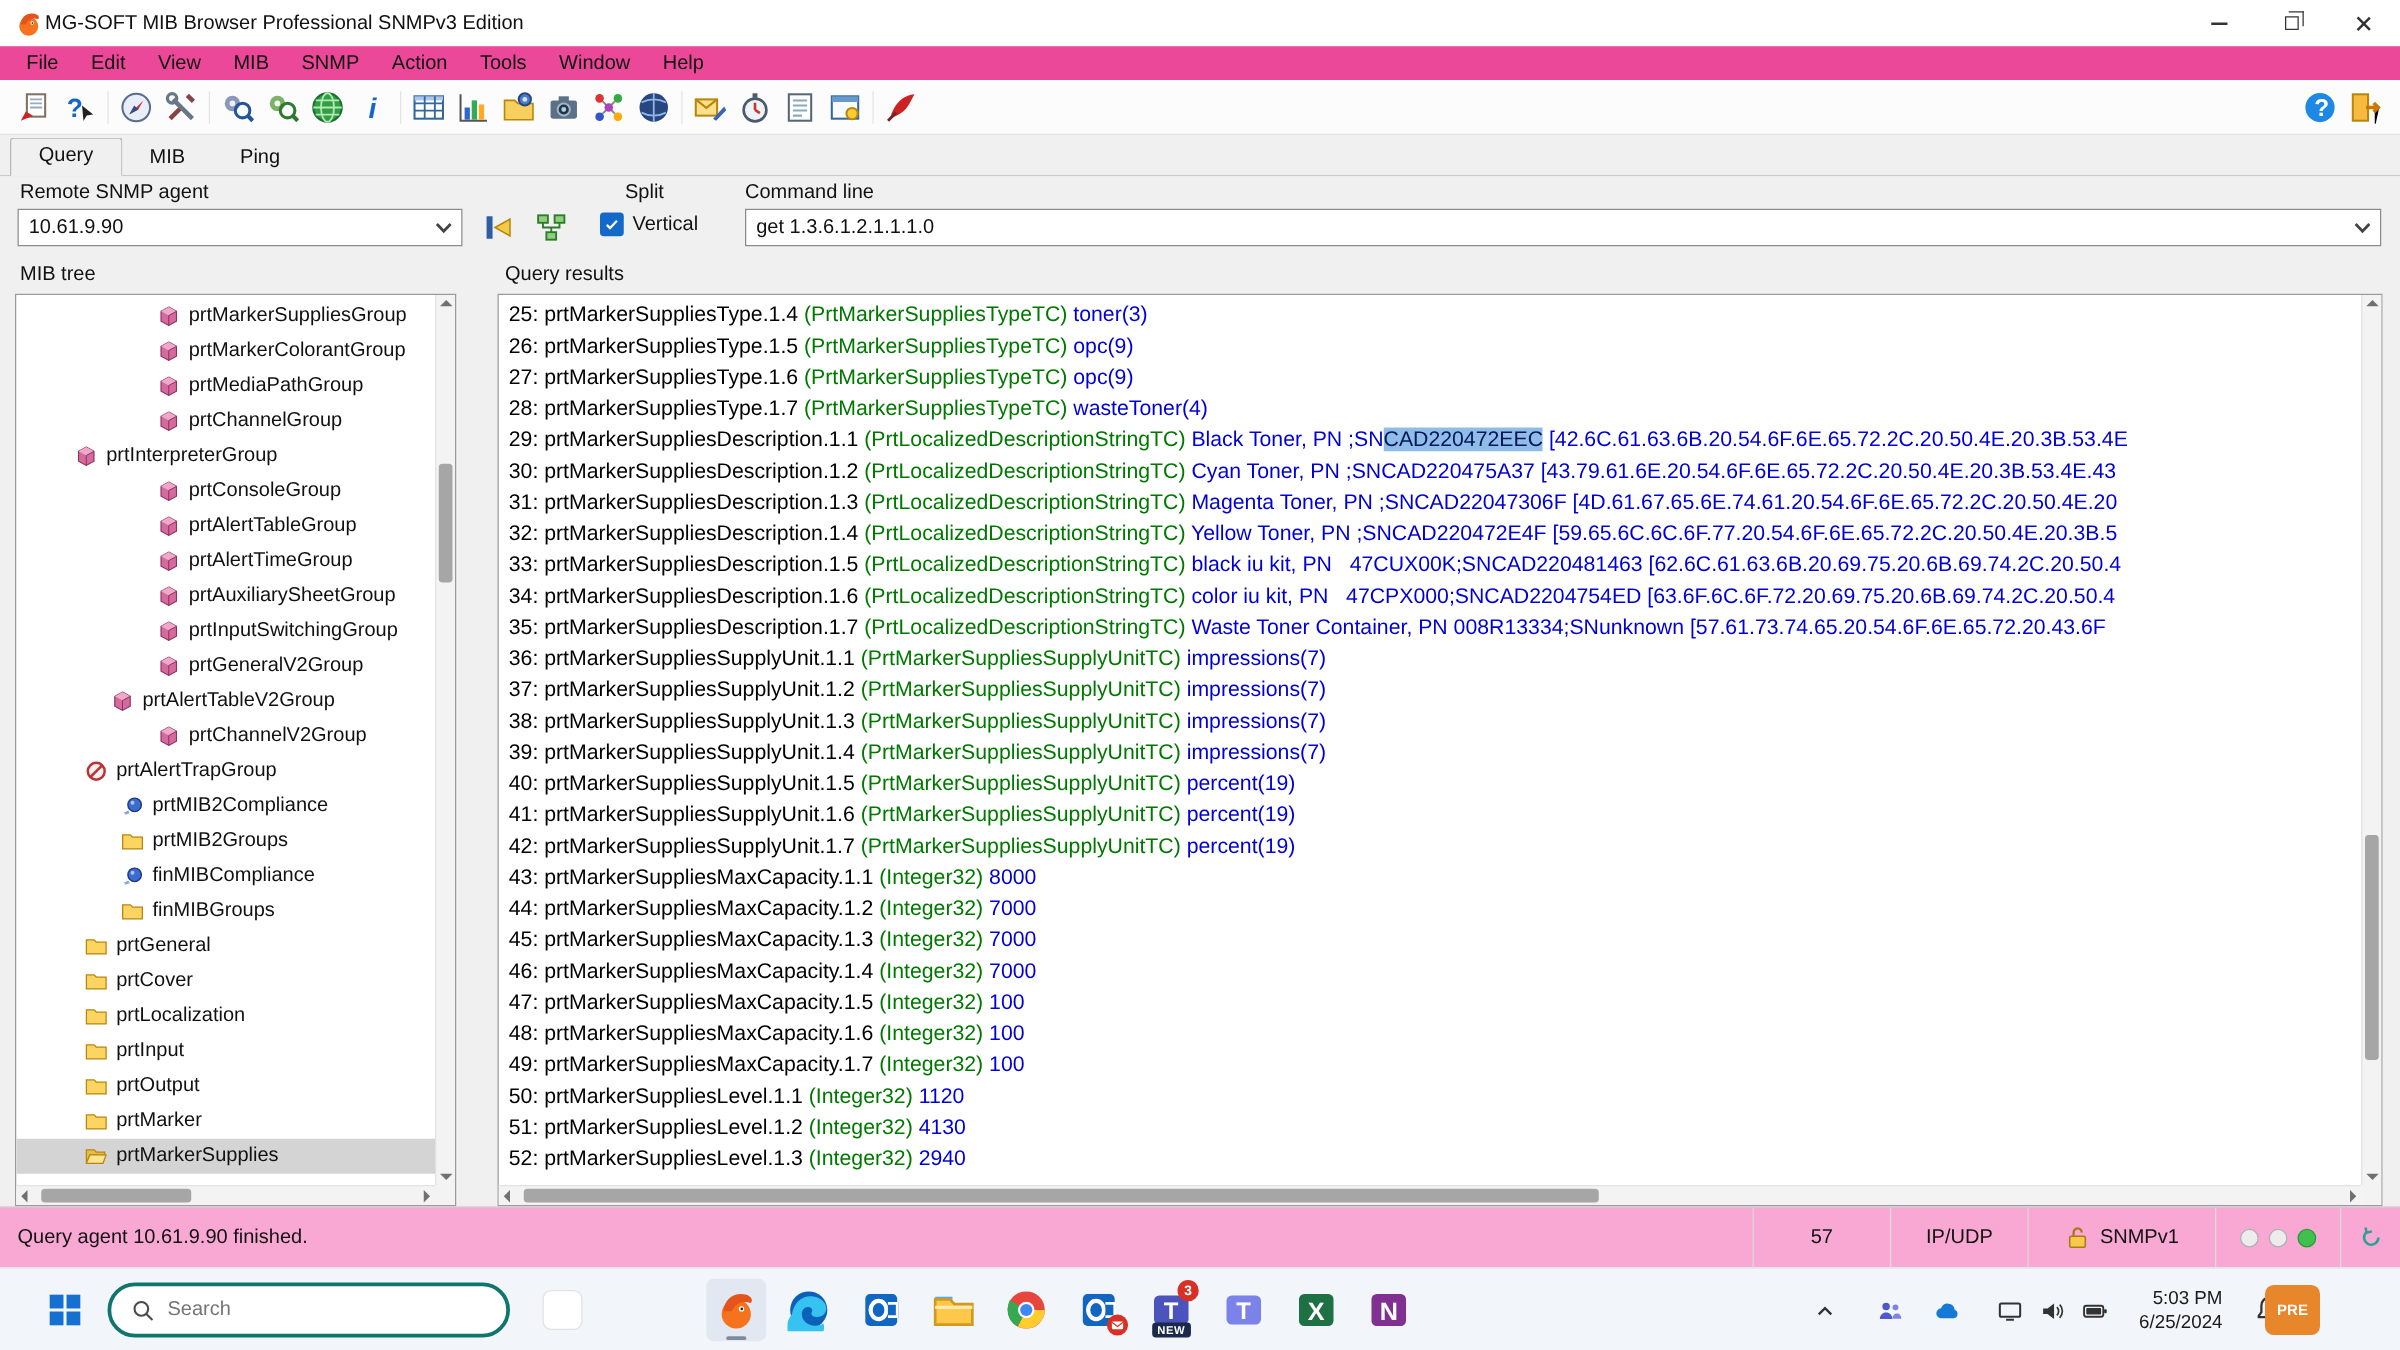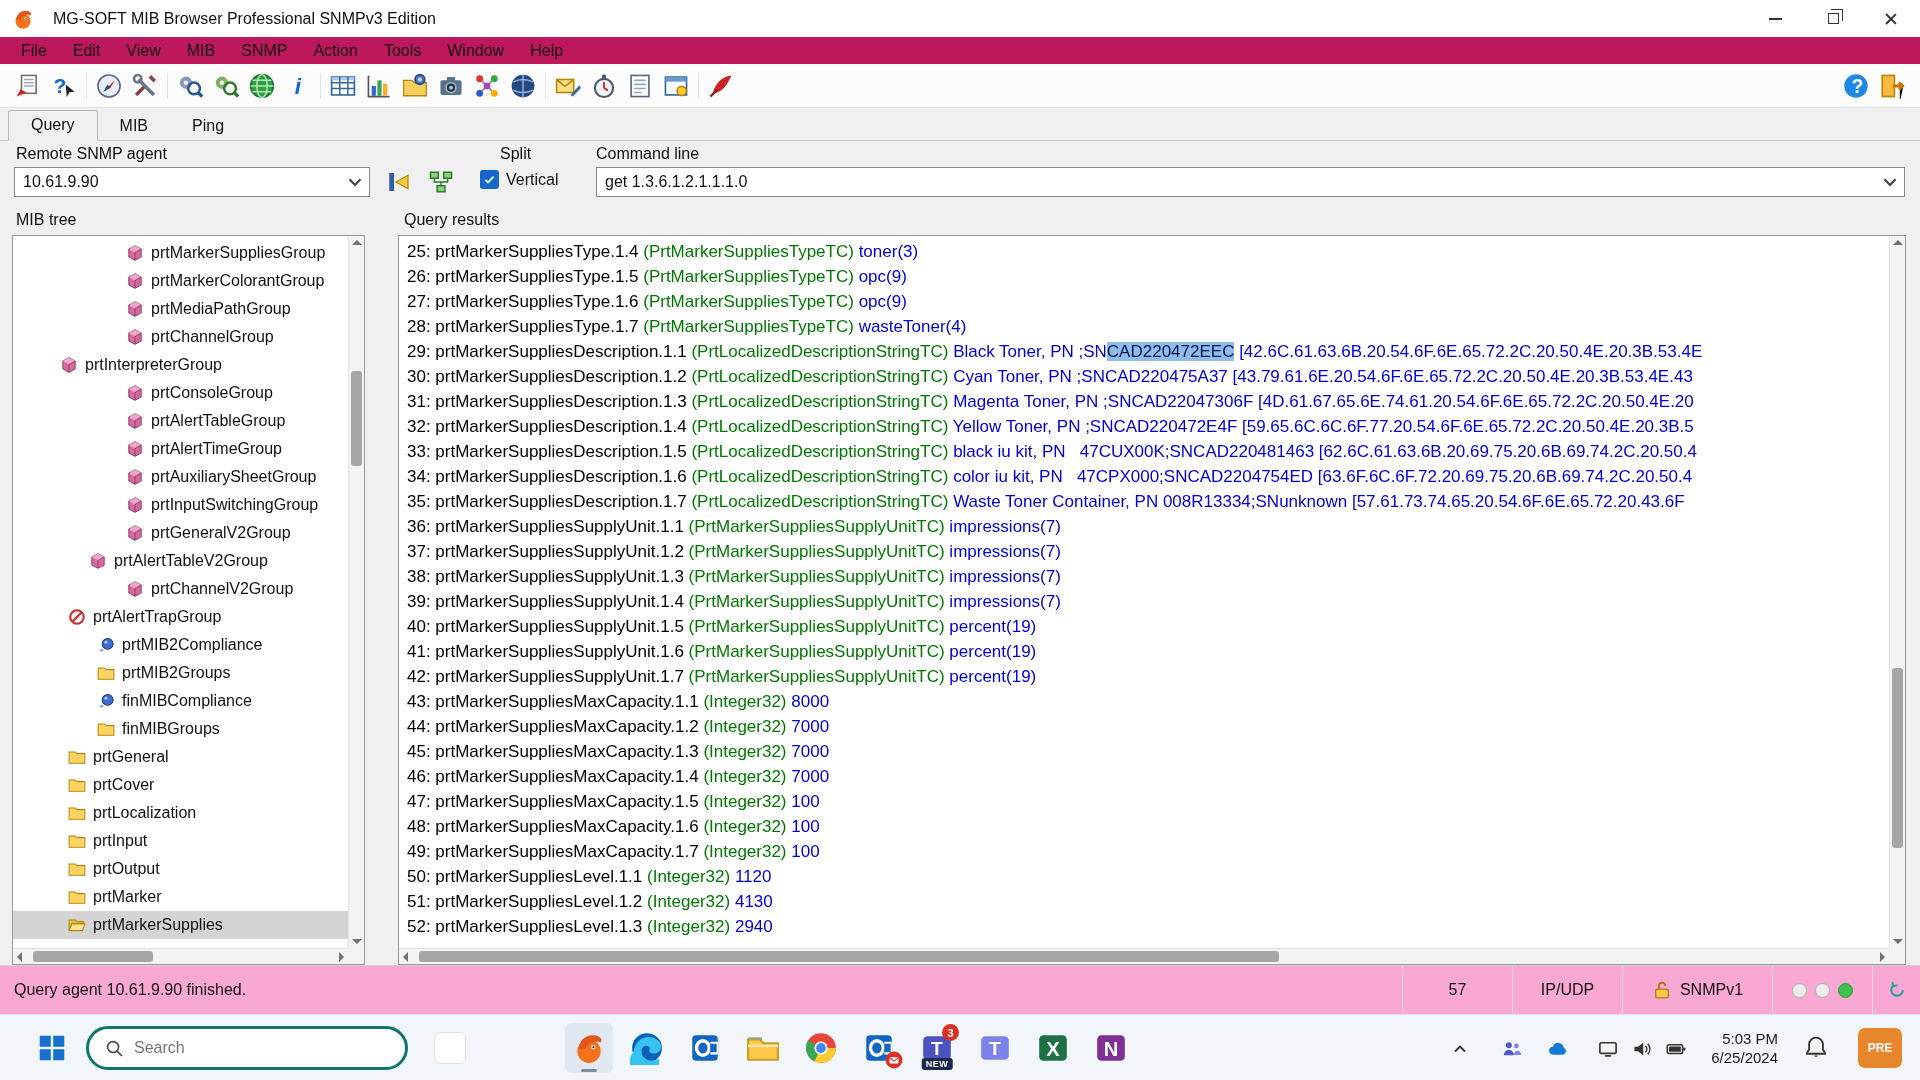--- a/index.html
+++ b/index.html
@@ -4,33 +4,33 @@
 <style>
   * { margin:0; padding:0; box-sizing:border-box; }
   html,body { width:1920px; height:1080px; overflow:hidden; background:#000;
               font-family:"Liberation Sans", sans-serif; }
   svg text { font-family:"Liberation Sans", sans-serif; }
   .app { position:relative; width:1920px; height:1080px; background:#f0f0f0; }
 
   
   .titlebar { height:37px; background:#fff; display:flex; align-items:center; padding-left:12px; }
   .titlebar .app-ico { width:22px; height:22px; }
-  .title-text { font-size:16px; color:#111; margin-left:19px; }
+  .title-text { font-size:16px; color:#111; margin-left:2px; }
   .win-btns { margin-left:auto; display:flex; height:100%; }
   .win-btn { width:58px; height:100%; display:flex; align-items:center; justify-content:center; }
   .glyph-min { width:13px; height:2px; background:#333; }
   .glyph-restore { position:relative; width:11px; height:11px; border:1.4px solid #333; }
   .glyph-restore:before { content:""; position:absolute; left:2px; top:-5px; width:11px; height:11px;
      border:1.4px solid #333; border-bottom:none; border-left:none; }
   .glyph-close { position:relative; width:14px; height:14px; }
   .glyph-close:before,.glyph-close:after { content:""; position:absolute; left:6px; top:0; width:1.8px; height:14px; background:#333; }
   .glyph-close:before { transform:rotate(45deg);} .glyph-close:after { transform:rotate(-45deg);}
 
   
-  .menubar { height:27px; background:#be185d; display:flex; align-items:center; padding-left:8px; }
+  .menubar { height:27px; background:#ec4899; display:flex; align-items:center; padding-left:8px; }
   .menu-item { padding:0 13px; font-size:16px; color:#111; }
 
   
   .toolbar { height:44px; background:#fcfcfc; border-bottom:1px solid #e3e3e3; display:flex; align-items:center; padding:0 10px; }
   .toolbtn { width:36px; height:36px; display:flex; align-items:center; justify-content:center; border-radius:3px; }
   .toolbtn .icon { width:26px; height:26px; display:inline-flex; }
   .tsep { width:1px; height:26px; background:#e4e4e4; margin:0 4px; }
   .tb-spacer { flex:1; }
   .icon svg { width:100%; height:100%; display:block; }
 
@@ -112,21 +112,21 @@
   .badge-num { position:absolute; top:1px; right:2px; min-width:17px; height:17px; border-radius:9px; background:#d93025;
                color:#fff; font-size:11px; font-weight:bold; display:flex; align-items:center; justify-content:center; padding:0 3px; }
   .badge-tag { position:absolute; bottom:3px; left:50%; transform:translateX(-50%); background:#1b2a4a; color:#fff;
                font-size:9px; font-weight:bold; padding:1px 4px; border-radius:3px; letter-spacing:0.5px; }
   .badge-mail { position:absolute; right:0px; bottom:4px; width:18px; height:18px; display:inline-flex; }
   .tray-btn { position:absolute; top:22px; width:24px; height:24px; display:flex; align-items:center; justify-content:center; }
   .tray-btn .icon { width:20px; height:20px; }
   .tb-clock { position:absolute; left:1690px; top:15px; width:88px; text-align:right; font-size:15px; color:#1b1b1b; line-height:1.25; }
   .tb-bell { position:absolute; left:1804px; top:20px; width:24px; height:24px; }
   .tb-bell .icon { width:22px; height:22px; }
-  .tb-pre { position:absolute; left:1858px; top:13px; width:44px; height:40px; background:#e8862c; border-radius:7px;
+  .tb-pre { position:absolute; left:1812px; top:13px; width:44px; height:40px; background:#e8862c; border-radius:7px;
             color:#fff; font-size:12px; font-weight:bold; display:flex; align-items:center; justify-content:center; }
 </style>
 </head>
 <body>
 
 <div class="app">
 
   <div class="titlebar">
     <span class="icon app-ico" id="title-icon">
         <svg viewBox="0 0 16 16">

